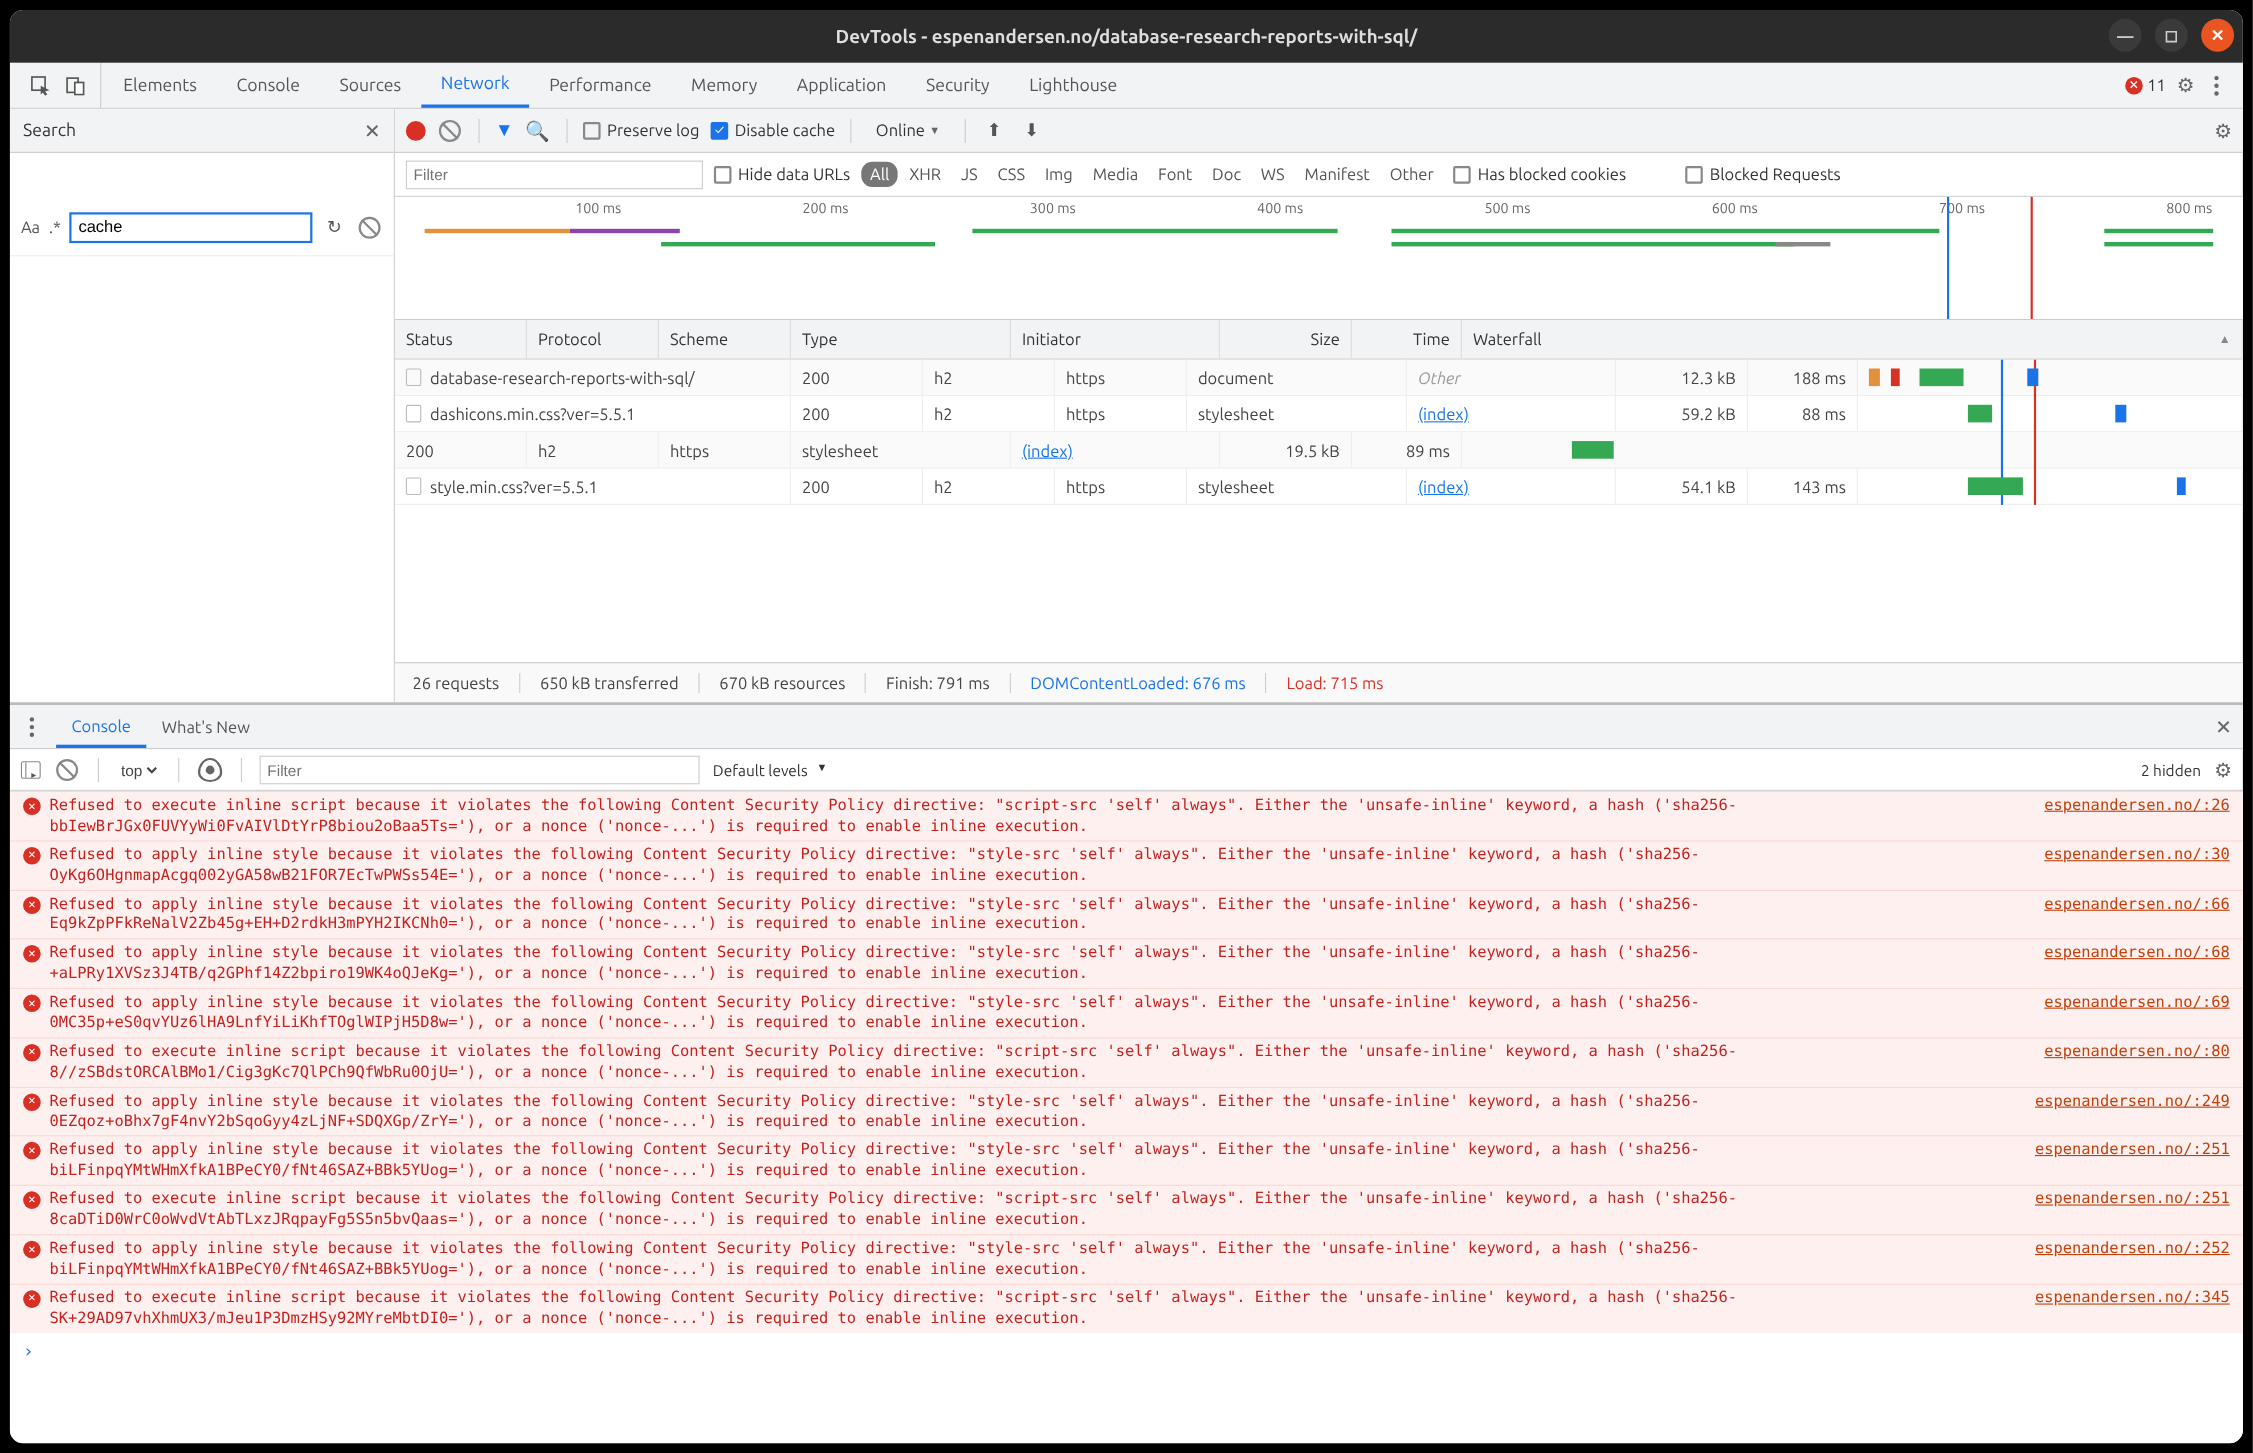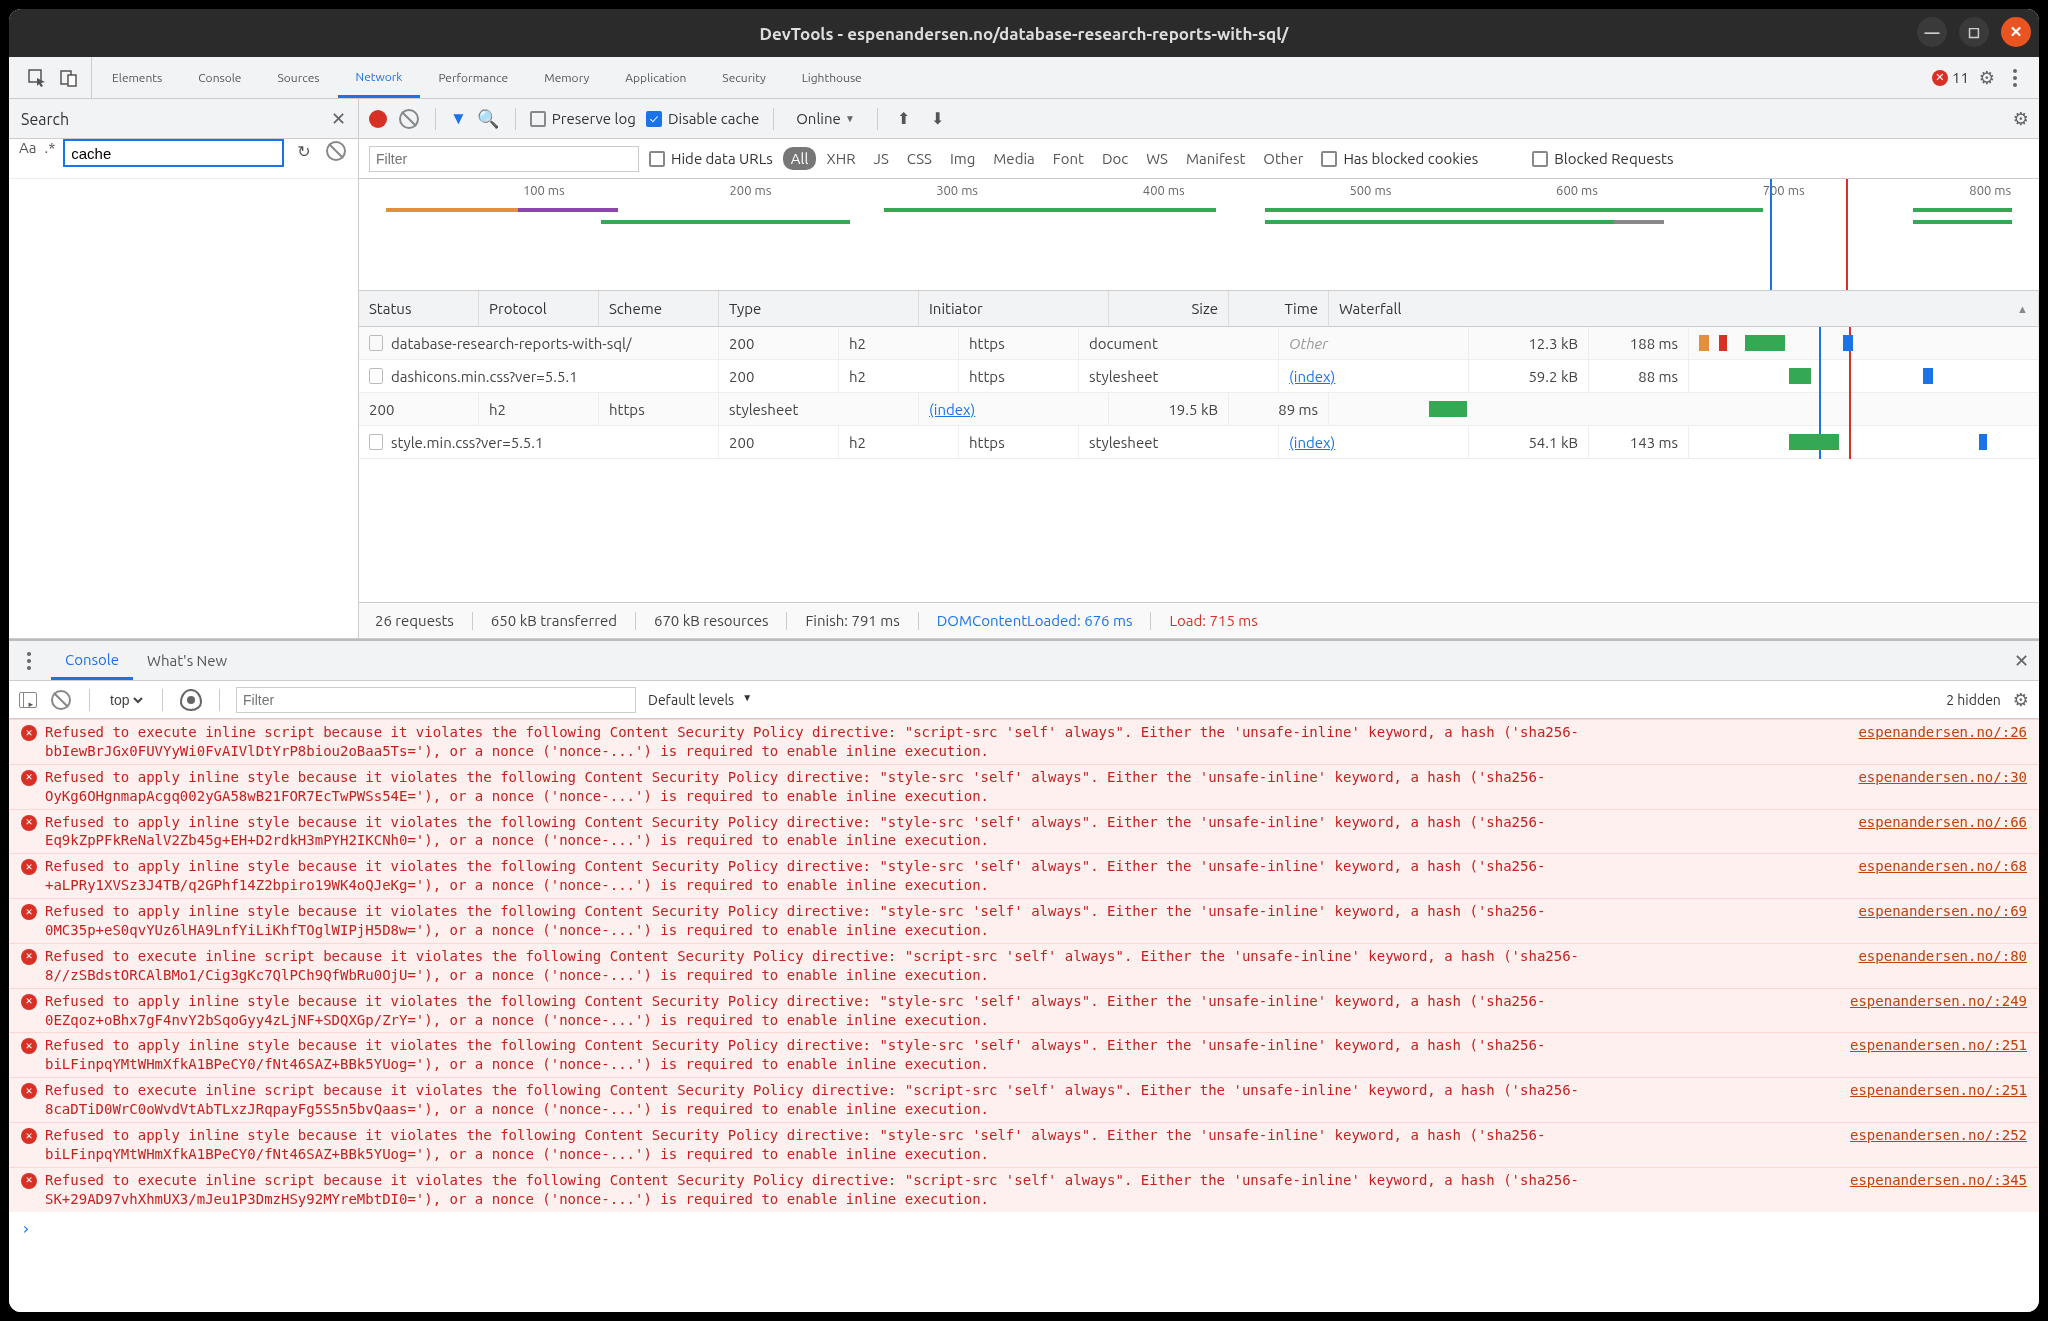--- a/index.html
+++ b/index.html
@@ -64,21 +64,21 @@
   padding: 0 6px;
   gap: 2px;
 }
 .tabs .lefticons { display: flex; gap: 8px; padding: 0 10px; border-right: 1px solid #ccc; height: 100%; align-items: center;}
 .tab {
   padding: 0 18px;
   height: 100%;
   display: flex;
   align-items: center;
   color: #555;
-  font-size: 12px;
+  font-size: 16px;
   cursor: pointer;
 }
 .tab.active {
   color: #1a73e8;
   border-bottom: 3px solid #1a73e8;
 }
 .tabs .right { margin-left: auto; display: flex; align-items: center; gap: 10px; padding-right: 8px;}
 .err-badge { display: flex; align-items: center; gap: 4px; color: #333; font-size: 15px;}
 .err-badge .dot { width: 16px; height: 16px; border-radius: 50%; background: #d93025; color: #fff; font-size: 11px; display:flex;align-items:center;justify-content:center;}
 .gear { font-size: 18px; color: #666; cursor:pointer;}
@@ -99,25 +99,27 @@
   display: flex;
   align-items: center;
   justify-content: space-between;
   padding: 0 12px;
   border-bottom: 1px solid #ccc;
   background: #f1f3f4;
   font-size: 16px;
 }
 .search-header .close { font-size: 18px; color: #666; cursor:pointer;}
 .search-row {
-  height: 40px;
-  display: flex;
+  height: 52px;
+  display: flex;
+  align-items: center;
   gap: 8px;
   padding: 0 10px;
   border-bottom: 1px solid #eee;
+  margin-top: 42px;
 }
 .search-row .mode { font-size: 15px; color: #555; }
 .search-row input {
   flex: 1;
   height: 28px;
   border: 2px solid #1a73e8;
   padding: 0 6px;
   font-size: 15px;
   outline: none;
 }

